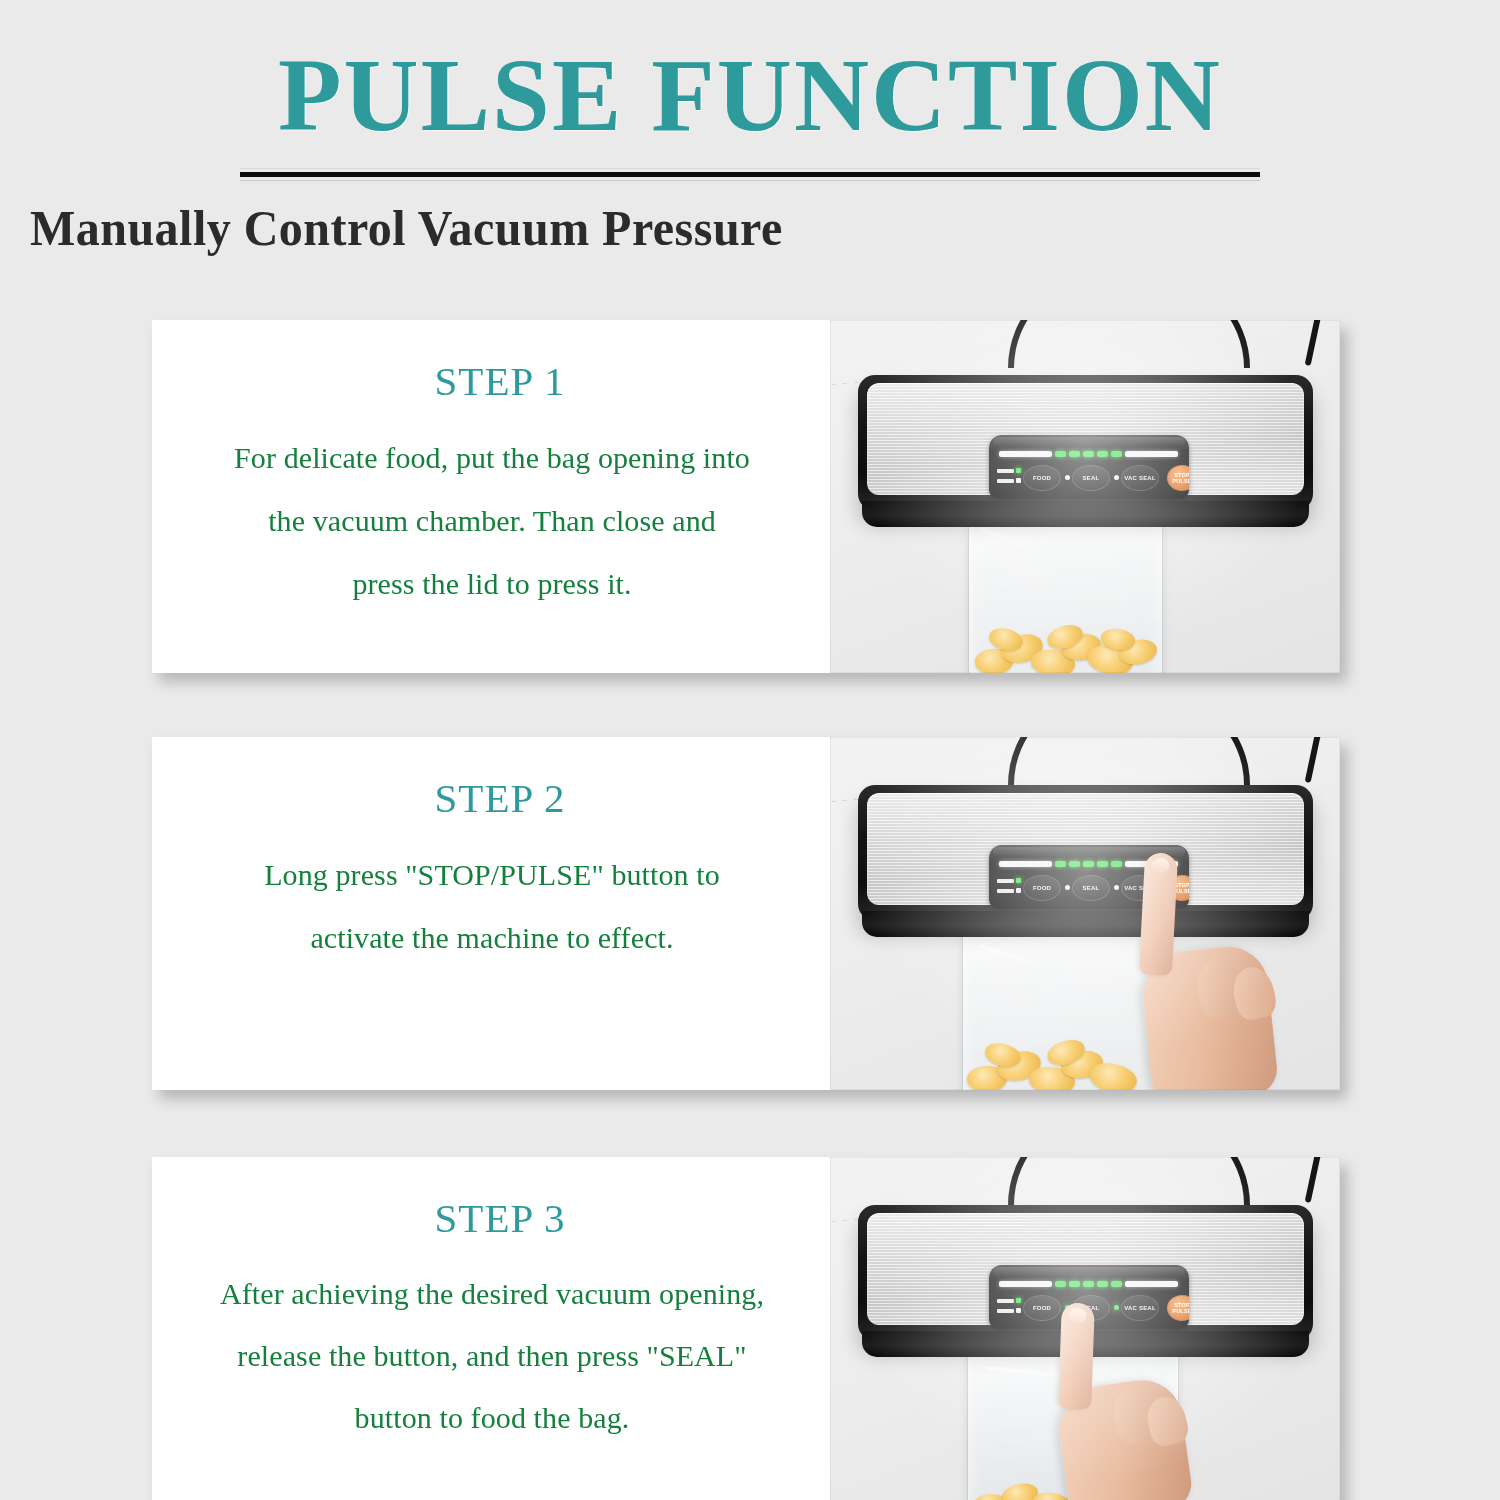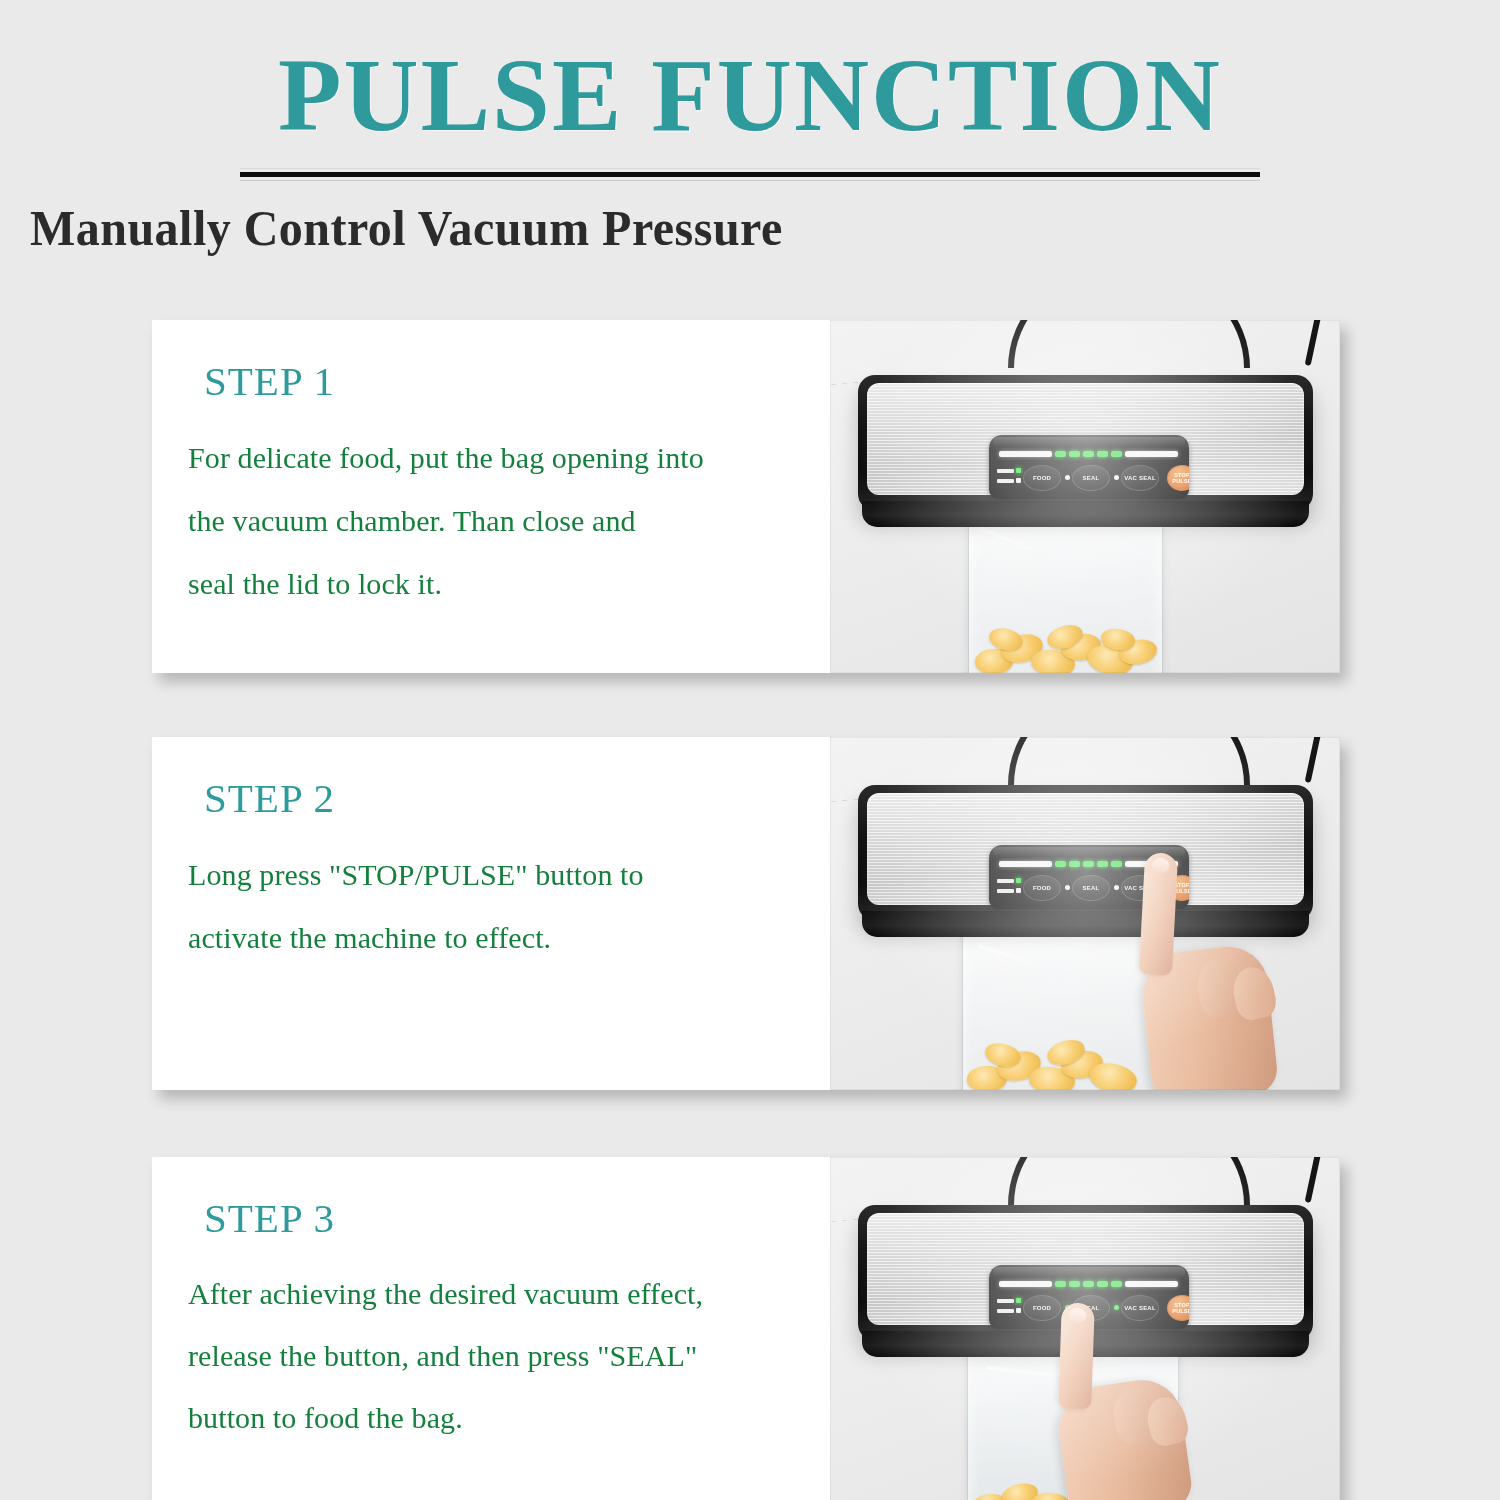--- a/index.html
+++ b/index.html
@@ -38,21 +38,21 @@
     position:absolute;left:152px;width:1188px;height:353px;
     background:#ffffff;display:flex;
     box-shadow:7px 9px 13px rgba(0,0,0,.22);
   }
   #card1{top:320px;}
   #card2{top:737px;}
   #card3{top:1157px;}
 
   .card-text{
     width:678px;height:353px;box-sizing:border-box;
-    padding:38px 34px 0 32px;background:#fff;position:relative;
+    padding:38px 34px 0 32px;background:#fff;position:relative;text-align:center;
   }
   .step-head{
     font-family:"Liberation Serif","DejaVu Serif",serif;
     font-size:41px;line-height:46px;font-weight:400;
     color:#2e9a9c;letter-spacing:1px;margin:0 0 22px 20px;
   }
   .step-body{
     font-family:Liberation Serif, serif;
     font-size:30px;line-height:63px;color:#15803d;
     margin:0 0 0 4px;letter-spacing:.1px;
@@ -192,21 +192,21 @@
       <div class="rule-thin-bot"></div>
     </div>
   </div>
   <div class="subtitle" style="top:198px">Manually Control Vacuum Pressure</div>
 
   <div class="card" id="card1">
     <div class="card-text">
       <div class="step-head">STEP 1</div>
       <div class="step-body">For delicate food, put the bag opening into</div>
       <div class="step-body">the vacuum chamber. Than close and</div>
-      <div class="step-body">seal the lid to lock it.</div>
+      <div class="step-body">press the lid to press it.</div>
     </div>
 
     <div class="card-photo">
       <div class="cord cord-a"></div>
       <div class="cord cord-b"></div>
       <div class="cord-tail"></div>
 
       <div class="bag bag1">
         <div class="bag-wrinkle" style="left:6px;top:10px;width:78px;height:5px;transform:rotate(-9deg);"></div>
         <div class="bag-wrinkle" style="left:10px;top:34px;width:60px;height:4px;transform:rotate(22deg);"></div>
@@ -330,21 +330,21 @@
       </div>
 
       <div class="photo-vignette"></div>
       <div class="photo-edge"></div>
     </div>
   </div>
 
   <div class="card" id="card3">
     <div class="card-text">
       <div class="step-head">STEP 3</div>
-      <div class="step-body body-3">After achieving the desired vacuum effect,</div>
+      <div class="step-body body-3">After achieving the desired vacuum opening,</div>
       <div class="step-body body-3">release the button, and then press "SEAL"</div>
       <div class="step-body body-3">button to food the bag.</div>
     </div>
 
     <div class="card-photo">
       <div class="cord cord-a"></div>
       <div class="cord cord-b"></div>
       <div class="cord-tail"></div>
 
       <div class="bag bag3" style="background:linear-gradient(175deg,rgba(252,253,253,.9) 0%,rgba(238,241,243,.85) 45%,rgba(226,230,232,.88) 100%);">

